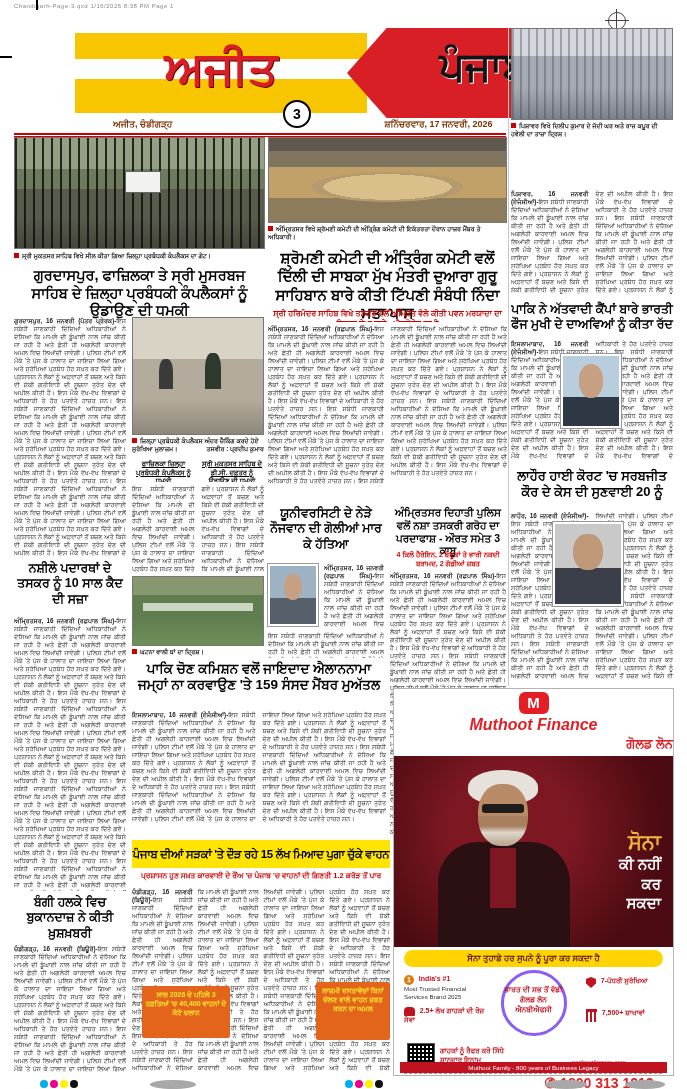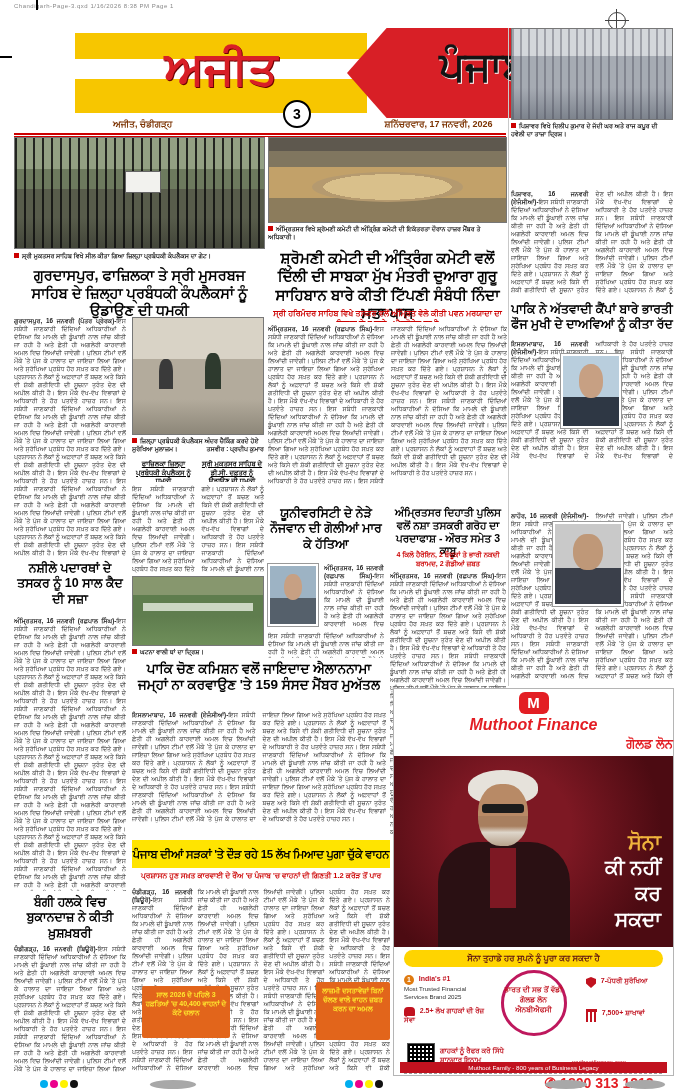--- a/index.html
+++ b/index.html
@@ -78,26 +78,26 @@
   #ad .maroon{position:absolute;left:0;top:67px;width:100%;height:191px;
        background:radial-gradient(circle at 42% 38%,#7d1823 0 30%,#4c0b12 75%);overflow:hidden;}
   .am-hair{position:absolute;left:74px;top:14px;width:70px;height:34px;background:#e6e2db;border-radius:50% 50% 40% 40%;}
   .am-face{position:absolute;left:84px;top:28px;width:50px;height:62px;border-radius:45%;
        background:linear-gradient(180deg,#b88a66 0 52%,#a87f5f 52% 68%,#ded6ca 78%,#b8a28c);}
   .am-glass{position:absolute;left:88px;top:48px;width:42px;height:9px;background:#1c1c1c;border-radius:3px;}
   .am-body{position:absolute;left:44px;top:86px;width:132px;height:110px;background:#2a1013;border-radius:40px 40px 0 0;}
   .am-scarf{position:absolute;left:96px;top:92px;width:26px;height:60px;background:#7d1823;}
   .slogan{position:absolute;right:12px;top:74px;text-align:right;z-index:2;}
   .slogan .g{color:#f0b43c;font-size:21px;font-weight:bold;line-height:1.15;}
-  .slogan .w{color:#fff;font-size:20px;font-weight:bold;line-height:1.3;}
+  .slogan .w{color:#fff;font-size:15px;font-weight:bold;line-height:1.3;}
   #ad .foot{position:absolute;left:0;top:258px;width:100%;height:128px;background:#fff;}
   .ystrip{position:absolute;left:10px;right:10px;top:3px;height:17px;background:#ffd400;border-radius:9px;
        color:#5a0f14;font-weight:bold;font-size:8.5px;text-align:center;line-height:17px;overflow:hidden;}
   .adcircle{position:absolute;left:50%;transform:translateX(-50%);top:23px;width:66px;height:66px;border-radius:50%;
-       border:3px solid #be185d;background:#fff;color:#c1121f;font-weight:bold;font-size:7.5px;line-height:10px;
+       border:3px solid #8b5cf6;background:#fff;color:#c1121f;font-weight:bold;font-size:7.5px;line-height:10px;
        text-align:center;box-sizing:border-box;padding-top:12px;z-index:2;}
   .feat{position:absolute;font-size:6.2px;line-height:7.5px;color:#333;}
   .feat .t{color:#c1121f;font-weight:bold;font-size:7px;}
   .ic{display:inline-block;vertical-align:top;margin-right:3px;}
   .ic-medal{width:10px;height:10px;border-radius:50%;background:#e07b10;color:#fff;font-size:7px;font-weight:bold;text-align:center;line-height:10px;}
   .ic-people{width:11px;height:9px;background:#c1121f;border-radius:4px 4px 1px 1px;}
   .ic-shield{width:10px;height:11px;background:#c1121f;clip-path:polygon(50% 0,100% 18%,100% 58%,50% 100%,0 58%,0 18%);}
   .ic-bank{width:11px;height:10px;background:
        repeating-linear-gradient(90deg,#c1121f 0 2px,transparent 2px 4px);border-top:3px solid #c1121f;}
   .qr{position:absolute;left:13px;top:96px;width:26px;height:26px;border:1px solid #555;background:
@@ -145,20 +145,21 @@
   <div class="bd cols2" style="left:511px;top:190px;width:162px;height:108px;">
     <span class="dl">ਪਿਸ਼ਾਵਰ, 16 ਜਨਵਰੀ (ਏਜੰਸੀਆਂ)-</span><span>ਇਸ ਸਬੰਧੀ ਜਾਣਕਾਰੀ ਦਿੰਦਿਆਂ ਅਧਿਕਾਰੀਆਂ ਨੇ ਦੱਸਿਆ ਕਿ ਮਾਮਲੇ ਦੀ ਡੂੰਘਾਈ ਨਾਲ ਜਾਂਚ ਕੀਤੀ ਜਾ ਰਹੀ ਹੈ ਅਤੇ ਛੇਤੀ ਹੀ ਅਗਲੇਰੀ ਕਾਰਵਾਈ ਅਮਲ ਵਿਚ ਲਿਆਂਦੀ ਜਾਵੇਗੀ। ਪੁਲਿਸ ਟੀਮਾਂ ਵਲੋਂ ਮੌਕੇ 'ਤੇ ਪੁੱਜ ਕੇ ਹਾਲਾਤ ਦਾ ਜਾਇਜ਼ਾ ਲਿਆ ਗਿਆ ਅਤੇ ਸੁਰੱਖਿਆ ਪ੍ਰਬੰਧ ਹੋਰ ਸਖ਼ਤ ਕਰ ਦਿੱਤੇ ਗਏ। ਪ੍ਰਸ਼ਾਸਨ ਨੇ ਲੋਕਾਂ ਨੂੰ ਅਫ਼ਵਾਹਾਂ ਤੋਂ ਬਚਣ ਅਤੇ ਕਿਸੇ ਵੀ ਸ਼ੱਕੀ ਗਤੀਵਿਧੀ ਦੀ ਸੂਚਨਾ ਤੁਰੰਤ ਦੇਣ ਦੀ ਅਪੀਲ ਕੀਤੀ ਹੈ। ਇਸ ਮੌਕੇ ਵੱਖ-ਵੱਖ ਵਿਭਾਗਾਂ ਦੇ ਅਧਿਕਾਰੀ ਤੇ ਹੋਰ ਪਤਵੰਤੇ ਹਾਜ਼ਰ ਸਨ। ਇਸ ਸਬੰਧੀ ਜਾਣਕਾਰੀ ਦਿੰਦਿਆਂ ਅਧਿਕਾਰੀਆਂ ਨੇ ਦੱਸਿਆ ਕਿ ਮਾਮਲੇ ਦੀ ਡੂੰਘਾਈ ਨਾਲ ਜਾਂਚ ਕੀਤੀ ਜਾ ਰਹੀ ਹੈ ਅਤੇ ਛੇਤੀ ਹੀ ਅਗਲੇਰੀ ਕਾਰਵਾਈ ਅਮਲ ਵਿਚ ਲਿਆਂਦੀ ਜਾਵੇਗੀ। ਪੁਲਿਸ ਟੀਮਾਂ ਵਲੋਂ ਮੌਕੇ 'ਤੇ ਪੁੱਜ ਕੇ ਹਾਲਾਤ ਦਾ ਜਾਇਜ਼ਾ ਲਿਆ ਗਿਆ ਅਤੇ ਸੁਰੱਖਿਆ ਪ੍ਰਬੰਧ ਹੋਰ ਸਖ਼ਤ ਕਰ ਦਿੱਤੇ ਗਏ। ਪ੍ਰਸ਼ਾਸਨ ਨੇ ਲੋਕਾਂ ਨੂੰ ਅਫ਼ਵਾਹਾਂ ਤੋਂ ਬਚਣ ਅਤੇ ਕਿਸੇ ਵੀ ਸ਼ੱਕੀ ਗਤੀਵਿਧੀ ਦੀ ਸੂਚਨਾ ਤੁਰੰਤ ਦੇਣ ਦੀ ਅਪੀਲ ਕੀਤੀ ਹੈ। ਇਸ ਮੌਕੇ ਵੱਖ-ਵੱਖ ਵਿਭਾਗਾਂ ਦੇ ਅਧਿਕਾਰੀ ਤੇ ਹੋਰ ਪਤਵੰਤੇ ਹਾਜ਼ਰ ਸਨ। </span>
   </div>
 
   <div class="hl" style="left:511px;top:302px;width:162px;height:36px;font-size:12.5px;">ਪਾਕਿ ਨੇ ਅੱਤਵਾਦੀ ਕੈਂਪਾਂ ਬਾਰੇ ਭਾਰਤੀ ਫੌਜ ਮੁਖੀ ਦੇ ਦਾਅਵਿਆਂ ਨੂੰ ਕੀਤਾ ਰੱਦ</div>
   <div class="bd cols2" style="left:511px;top:340px;width:162px;height:124px;">
     <span class="dl">ਇਸਲਾਮਾਬਾਦ, 16 ਜਨਵਰੀ (ਏਜੰਸੀਆਂ)-</span><span>ਇਸ ਸਬੰਧੀ ਜਾਣਕਾਰੀ ਦਿੰਦਿਆਂ ਅਧਿਕਾਰੀਆਂ ਨੇ ਦੱਸਿਆ ਕਿ ਮਾਮਲੇ ਦੀ ਡੂੰਘਾਈ ਨਾਲ ਜਾਂਚ ਕੀਤੀ ਜਾ ਰਹੀ ਹੈ ਅਤੇ ਛੇਤੀ ਹੀ ਅਗਲੇਰੀ ਕਾਰਵਾਈ ਅਮਲ ਵਿਚ ਲਿਆਂਦੀ ਜਾਵੇਗੀ। ਪੁਲਿਸ ਟੀਮਾਂ ਵਲੋਂ ਮੌਕੇ 'ਤੇ ਪੁੱਜ ਕੇ ਹਾਲਾਤ ਦਾ ਜਾਇਜ਼ਾ ਲਿਆ ਗਿਆ ਅਤੇ ਸੁਰੱਖਿਆ ਪ੍ਰਬੰਧ ਹੋਰ ਸਖ਼ਤ ਕਰ ਦਿੱਤੇ ਗਏ। ਪ੍ਰਸ਼ਾਸਨ ਨੇ ਲੋਕਾਂ ਨੂੰ ਅਫ਼ਵਾਹਾਂ ਤੋਂ ਬਚਣ ਅਤੇ ਕਿਸੇ ਵੀ ਸ਼ੱਕੀ ਗਤੀਵਿਧੀ ਦੀ ਸੂਚਨਾ ਤੁਰੰਤ ਦੇਣ ਦੀ ਅਪੀਲ ਕੀਤੀ ਹੈ। ਇਸ ਮੌਕੇ ਵੱਖ-ਵੱਖ ਵਿਭਾਗਾਂ ਦੇ ਅਧਿਕਾਰੀ ਤੇ ਹੋਰ ਪਤਵੰਤੇ ਹਾਜ਼ਰ ਸਨ। ਇਸ ਸਬੰਧੀ ਜਾਣਕਾਰੀ ਦਿੰਦਿਆਂ ਅਧਿਕਾਰੀਆਂ ਨੇ ਦੱਸਿਆ ਕਿ ਮਾਮਲੇ ਦੀ ਡੂੰਘਾਈ ਨਾਲ ਜਾਂਚ ਕੀਤੀ ਜਾ ਰਹੀ ਹੈ ਅਤੇ ਛੇਤੀ ਹੀ ਅਗਲੇਰੀ ਕਾਰਵਾਈ ਅਮਲ ਵਿਚ ਲਿਆਂਦੀ ਜਾਵੇਗੀ। ਪੁਲਿਸ ਟੀਮਾਂ ਵਲੋਂ ਮੌਕੇ 'ਤੇ ਪੁੱਜ ਕੇ ਹਾਲਾਤ ਦਾ ਜਾਇਜ਼ਾ ਲਿਆ ਗਿਆ ਅਤੇ ਸੁਰੱਖਿਆ ਪ੍ਰਬੰਧ ਹੋਰ ਸਖ਼ਤ ਕਰ ਦਿੱਤੇ ਗਏ। ਪ੍ਰਸ਼ਾਸਨ ਨੇ ਲੋਕਾਂ ਨੂੰ ਅਫ਼ਵਾਹਾਂ ਤੋਂ ਬਚਣ ਅਤੇ ਕਿਸੇ ਵੀ ਸ਼ੱਕੀ ਗਤੀਵਿਧੀ ਦੀ ਸੂਚਨਾ ਤੁਰੰਤ ਦੇਣ ਦੀ ਅਪੀਲ ਕੀਤੀ ਹੈ। ਇਸ ਮੌਕੇ ਵੱਖ-ਵੱਖ ਵਿਭਾਗਾਂ ਦੇ ਅਧਿਕਾਰੀ ਤੇ ਹੋਰ ਪਤਵੰਤੇ ਹਾਜ਼ਰ ਸਨ। </span>
   </div>
   <div class="ph ph-port1 inset" style="left:561px;top:354px;width:60px;height:74px;"></div>
 
+  <div class="hl" style="left:511px;top:468px;width:162px;height:42px;font-size:13px;">ਲਾਹੌਰ ਹਾਈ ਕੋਰਟ 'ਚ ਸਰਬਜੀਤ ਕੌਰ ਦੇ ਕੇਸ ਦੀ ਸੁਣਵਾਈ 20 ਨੂੰ</div>
   <div class="bd cols2" style="left:511px;top:512px;width:162px;height:172px;">
     <span class="dl">ਲਾਹੌਰ, 16 ਜਨਵਰੀ (ਏਜੰਸੀਆਂ)-</span><span>ਇਸ ਸਬੰਧੀ ਜਾਣਕਾਰੀ ਦਿੰਦਿਆਂ ਅਧਿਕਾਰੀਆਂ ਨੇ ਦੱਸਿਆ ਕਿ ਮਾਮਲੇ ਦੀ ਡੂੰਘਾਈ ਨਾਲ ਜਾਂਚ ਕੀਤੀ ਜਾ ਰਹੀ ਹੈ ਅਤੇ ਛੇਤੀ ਹੀ ਅਗਲੇਰੀ ਕਾਰਵਾਈ ਅਮਲ ਵਿਚ ਲਿਆਂਦੀ ਜਾਵੇਗੀ। ਪੁਲਿਸ ਟੀਮਾਂ ਵਲੋਂ ਮੌਕੇ 'ਤੇ ਪੁੱਜ ਕੇ ਹਾਲਾਤ ਦਾ ਜਾਇਜ਼ਾ ਲਿਆ ਗਿਆ ਅਤੇ ਸੁਰੱਖਿਆ ਪ੍ਰਬੰਧ ਹੋਰ ਸਖ਼ਤ ਕਰ ਦਿੱਤੇ ਗਏ। ਪ੍ਰਸ਼ਾਸਨ ਨੇ ਲੋਕਾਂ ਨੂੰ ਅਫ਼ਵਾਹਾਂ ਤੋਂ ਬਚਣ ਅਤੇ ਕਿਸੇ ਵੀ ਸ਼ੱਕੀ ਗਤੀਵਿਧੀ ਦੀ ਸੂਚਨਾ ਤੁਰੰਤ ਦੇਣ ਦੀ ਅਪੀਲ ਕੀਤੀ ਹੈ। ਇਸ ਮੌਕੇ ਵੱਖ-ਵੱਖ ਵਿਭਾਗਾਂ ਦੇ ਅਧਿਕਾਰੀ ਤੇ ਹੋਰ ਪਤਵੰਤੇ ਹਾਜ਼ਰ ਸਨ। ਇਸ ਸਬੰਧੀ ਜਾਣਕਾਰੀ ਦਿੰਦਿਆਂ ਅਧਿਕਾਰੀਆਂ ਨੇ ਦੱਸਿਆ ਕਿ ਮਾਮਲੇ ਦੀ ਡੂੰਘਾਈ ਨਾਲ ਜਾਂਚ ਕੀਤੀ ਜਾ ਰਹੀ ਹੈ ਅਤੇ ਛੇਤੀ ਹੀ ਅਗਲੇਰੀ ਕਾਰਵਾਈ ਅਮਲ ਵਿਚ ਲਿਆਂਦੀ ਜਾਵੇਗੀ। ਪੁਲਿਸ ਟੀਮਾਂ ਵਲੋਂ ਮੌਕੇ 'ਤੇ ਪੁੱਜ ਕੇ ਹਾਲਾਤ ਦਾ ਜਾਇਜ਼ਾ ਲਿਆ ਗਿਆ ਅਤੇ ਸੁਰੱਖਿਆ ਪ੍ਰਬੰਧ ਹੋਰ ਸਖ਼ਤ ਕਰ ਦਿੱਤੇ ਗਏ। ਪ੍ਰਸ਼ਾਸਨ ਨੇ ਲੋਕਾਂ ਨੂੰ ਅਫ਼ਵਾਹਾਂ ਤੋਂ ਬਚਣ ਅਤੇ ਕਿਸੇ ਵੀ ਸ਼ੱਕੀ ਗਤੀਵਿਧੀ ਦੀ ਸੂਚਨਾ ਤੁਰੰਤ ਦੇਣ ਦੀ ਅਪੀਲ ਕੀਤੀ ਹੈ। ਇਸ ਮੌਕੇ ਵੱਖ-ਵੱਖ ਵਿਭਾਗਾਂ ਦੇ ਅਧਿਕਾਰੀ ਤੇ ਹੋਰ ਪਤਵੰਤੇ ਹਾਜ਼ਰ ਸਨ। ਇਸ ਸਬੰਧੀ ਜਾਣਕਾਰੀ ਦਿੰਦਿਆਂ ਅਧਿਕਾਰੀਆਂ ਨੇ ਦੱਸਿਆ ਕਿ ਮਾਮਲੇ ਦੀ ਡੂੰਘਾਈ ਨਾਲ ਜਾਂਚ ਕੀਤੀ ਜਾ ਰਹੀ ਹੈ ਅਤੇ ਛੇਤੀ ਹੀ ਅਗਲੇਰੀ ਕਾਰਵਾਈ ਅਮਲ ਵਿਚ ਲਿਆਂਦੀ ਜਾਵੇਗੀ। ਪੁਲਿਸ ਟੀਮਾਂ ਵਲੋਂ ਮੌਕੇ 'ਤੇ ਪੁੱਜ ਕੇ ਹਾਲਾਤ ਦਾ ਜਾਇਜ਼ਾ ਲਿਆ ਗਿਆ ਅਤੇ ਸੁਰੱਖਿਆ ਪ੍ਰਬੰਧ ਹੋਰ ਸਖ਼ਤ ਕਰ ਦਿੱਤੇ ਗਏ। ਪ੍ਰਸ਼ਾਸਨ ਨੇ ਲੋਕਾਂ ਨੂੰ ਅਫ਼ਵਾਹਾਂ ਤੋਂ ਬਚਣ ਅਤੇ ਕਿਸੇ ਵੀ ਸ਼ੱਕੀ ਗਤੀਵਿਧੀ ਦੀ ਸੂਚਨਾ ਤੁਰੰਤ ਦੇਣ ਦੀ ਅਪੀਲ ਕੀਤੀ ਹੈ। ਇਸ ਮੌਕੇ ਵੱਖ-ਵੱਖ ਵਿਭਾਗਾਂ ਦੇ ਅਧਿਕਾਰੀ ਤੇ ਹੋਰ ਪਤਵੰਤੇ ਹਾਜ਼ਰ ਸਨ। </span>
   </div>
   <div class="ph ph-port2 inset" style="left:553px;top:522px;width:70px;height:84px;"></div>
 
   <div class="ph ph-gate" style="left:14px;top:137px;width:251px;height:112px;"></div>
   <div class="cap" style="left:14px;top:252px;width:251px;height:13px;">
     <span class="blt"></span><span>ਸ੍ਰੀ ਮੁਕਤਸਰ ਸਾਹਿਬ ਵਿਖੇ ਸੀਲ ਕੀਤਾ ਗਿਆ ਜ਼ਿਲ੍ਹਾ ਪ੍ਰਬੰਧਕੀ ਕੰਪਲੈਕਸ ਦਾ ਗੇਟ।</span>
   </div>
   <div class="hl" style="left:14px;top:267px;width:251px;height:46px;font-size:14.5px;">ਗੁਰਦਾਸਪੁਰ, ਫਾਜ਼ਿਲਕਾ ਤੇ ਸ੍ਰੀ ਮੁਸਰਬਜ ਸਾਹਿਬ ਦੇ ਜ਼ਿਲ੍ਹਾ ਪ੍ਰਬੰਧਕੀ ਕੰਪਲੈਕਸਾਂ ਨੂੰ ਉਡਾਉਣ ਦੀ ਧਮਕੀ</div>

